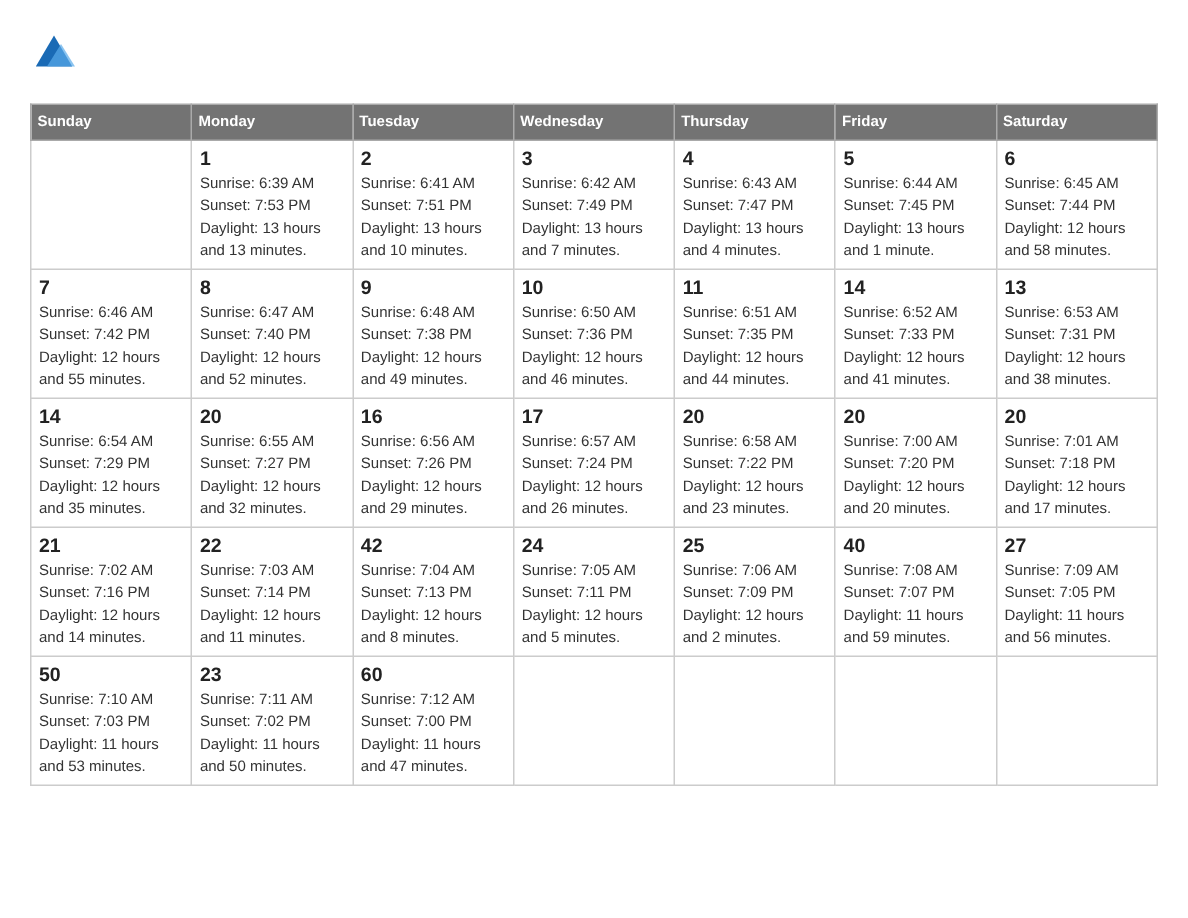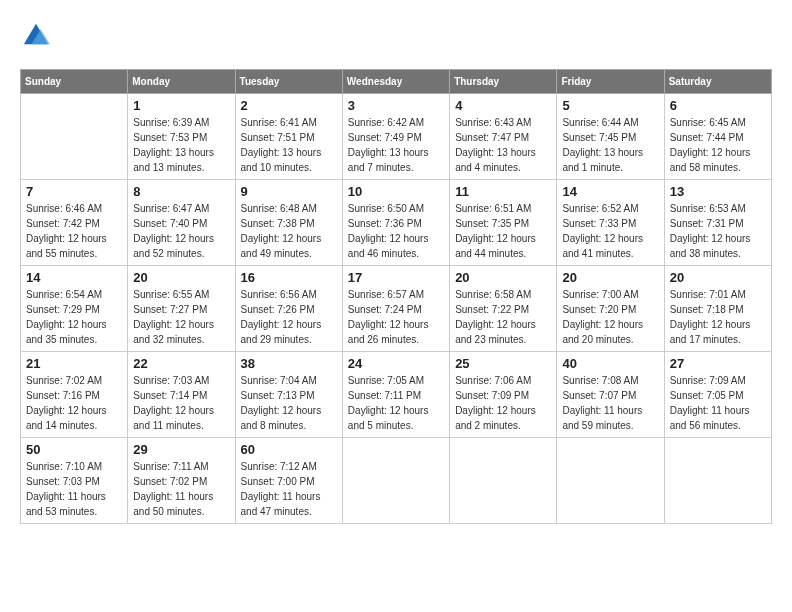--- a/index.html
+++ b/index.html
@@ -207,21 +207,21 @@
       <tr>
         <td>
           <div class="day-number">21</div>
           <div class="day-detail">Sunrise: 7:02 AM<br>Sunset: 7:16 PM<br>Daylight: 12 hours and 14 minutes.</div>
         </td>
         <td>
           <div class="day-number">22</div>
           <div class="day-detail">Sunrise: 7:03 AM<br>Sunset: 7:14 PM<br>Daylight: 12 hours and 11 minutes.</div>
         </td>
         <td>
-          <div class="day-number">38</div>
+          <div class="day-number">42</div>
           <div class="day-detail">Sunrise: 7:04 AM<br>Sunset: 7:13 PM<br>Daylight: 12 hours and 8 minutes.</div>
         </td>
         <td>
           <div class="day-number">24</div>
           <div class="day-detail">Sunrise: 7:05 AM<br>Sunset: 7:11 PM<br>Daylight: 12 hours and 5 minutes.</div>
         </td>
         <td>
           <div class="day-number">25</div>
           <div class="day-detail">Sunrise: 7:06 AM<br>Sunset: 7:09 PM<br>Daylight: 12 hours and 2 minutes.</div>
         </td>
@@ -233,21 +233,21 @@
           <div class="day-number">27</div>
           <div class="day-detail">Sunrise: 7:09 AM<br>Sunset: 7:05 PM<br>Daylight: 11 hours and 56 minutes.</div>
         </td>
       </tr>
       <tr>
         <td>
           <div class="day-number">50</div>
           <div class="day-detail">Sunrise: 7:10 AM<br>Sunset: 7:03 PM<br>Daylight: 11 hours and 53 minutes.</div>
         </td>
         <td>
-          <div class="day-number">29</div>
+          <div class="day-number">23</div>
           <div class="day-detail">Sunrise: 7:11 AM<br>Sunset: 7:02 PM<br>Daylight: 11 hours and 50 minutes.</div>
         </td>
         <td>
           <div class="day-number">60</div>
           <div class="day-detail">Sunrise: 7:12 AM<br>Sunset: 7:00 PM<br>Daylight: 11 hours and 47 minutes.</div>
         </td>
         <td class="empty-cell"></td>
         <td class="empty-cell"></td>
         <td class="empty-cell"></td>
         <td class="empty-cell"></td>

